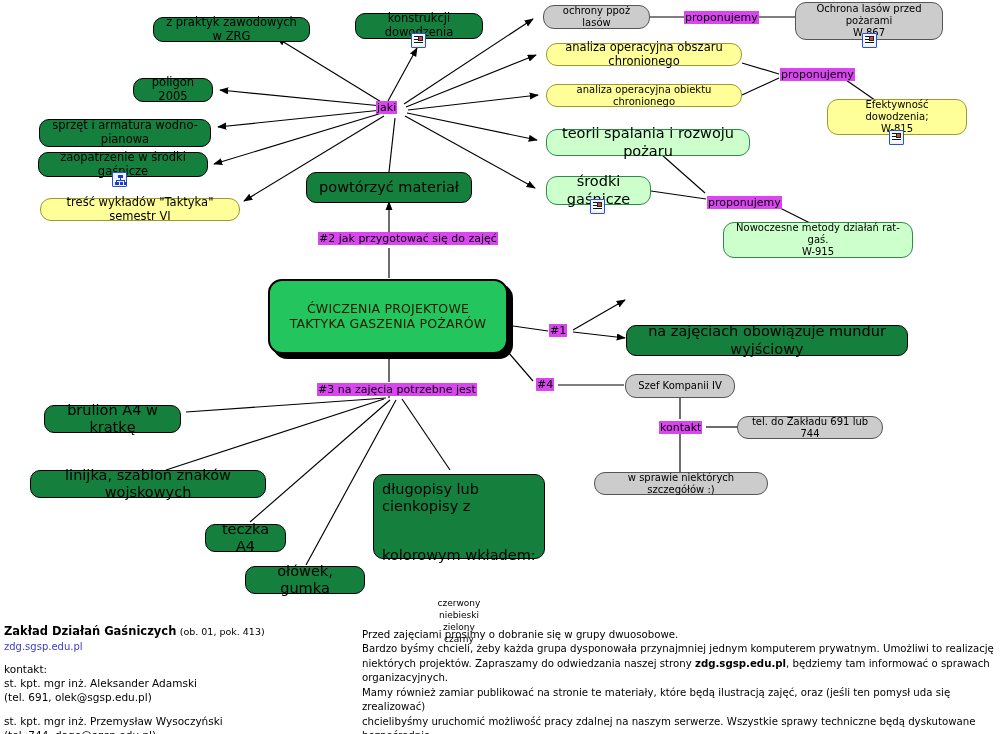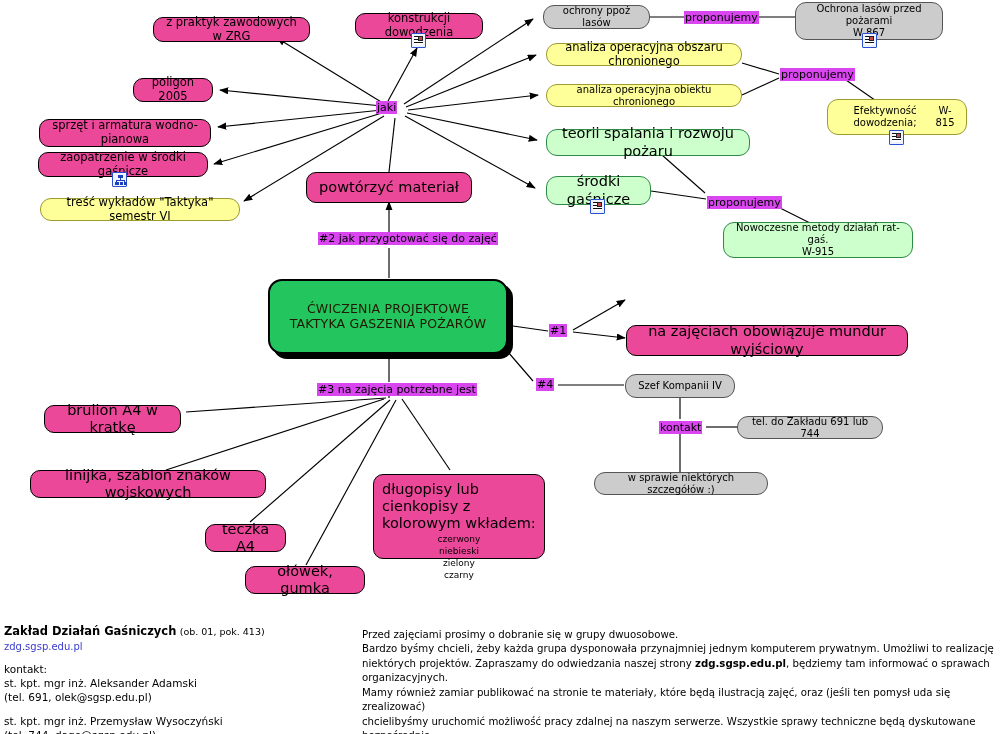--- a/index.html
+++ b/index.html
@@ -13,21 +13,21 @@
     overflow: hidden;
   }
   #canvas { position: absolute; left:0; top:0; width:1008px; height:734px; }
   svg.edges { position:absolute; left:0; top:0; width:1008px; height:734px; pointer-events:none; }
 
   .node {
     position: absolute;
     box-sizing: border-box;
     border: 1px solid #000;
     border-radius: 10px;
-    background: #ec4899;
+    background: #15803d;
     display: flex;
     align-items: center;
     justify-content: center;
     text-align: center;
     line-height: 1.18;
     color: #000;
     padding: 3px 9px;
   }
   .node.plain { font-size: 11.5px; }
   .node.big   { font-size: 14.5px; }
@@ -249,21 +249,21 @@
     <span>środki gaśnicze</span>
   </div>
   <div class="doc-icon" style="left:590px; top:199px;"></div>
 
   <div class="node small gray" style="left:795px; top:2px; width:148px; height:38px; flex-direction:column;">
     <span>Ochrona lasów przed pożarami</span>
     <span>W-867</span>
   </div>
   <div class="doc-icon" style="left:862px; top:33px;"></div>
 
-  <div class="node small yellow" style="left:827px; top:99px; width:140px; height:36px; flex-direction:row;">
+  <div class="node small yellow" style="left:827px; top:99px; width:140px; height:36px; flex-direction:column;">
     <span>Efektywność dowodzenia;</span>
     <span>W-815</span>
   </div>
   <div class="doc-icon" style="left:889px; top:130px;"></div>
 
   <div class="node small green" style="left:723px; top:222px; width:190px; height:36px; flex-direction:column;">
     <span>Nowoczesne metody działań rat-gaś.</span>
     <span>W-915</span>
   </div>
 
@@ -293,21 +293,21 @@
   </div>
 
   <div class="node big" style="left:205px; top:524px; width:81px; height:28px;">
     <span>teczka A4</span>
   </div>
 
   <div class="node big" style="left:245px; top:566px; width:120px; height:28px;">
     <span>ołówek, gumka</span>
   </div>
 
-  <div class="node big" style="left:373px; top:474px; width:172px; height:85px; flex-direction:column; align-items:flex-start; justify-content:flex-start; padding:6px 8px;">
+  <div class="node big" style="left:373px; top:474px; width:172px; height:85px; flex-direction:column; align-items:flex-start; justify-content:flex-start; padding:6px 8px;gap:32px;">
     <span class="multiline">długopisy lub cienkopisy z</span>
     <span class="multiline">kolorowym wkładem:</span>
     <div class="sublist">
       <div>czerwony</div>
       <div>niebieski</div>
       <div>zielony</div>
       <div>czarny</div>
     </div>
   </div>
 

